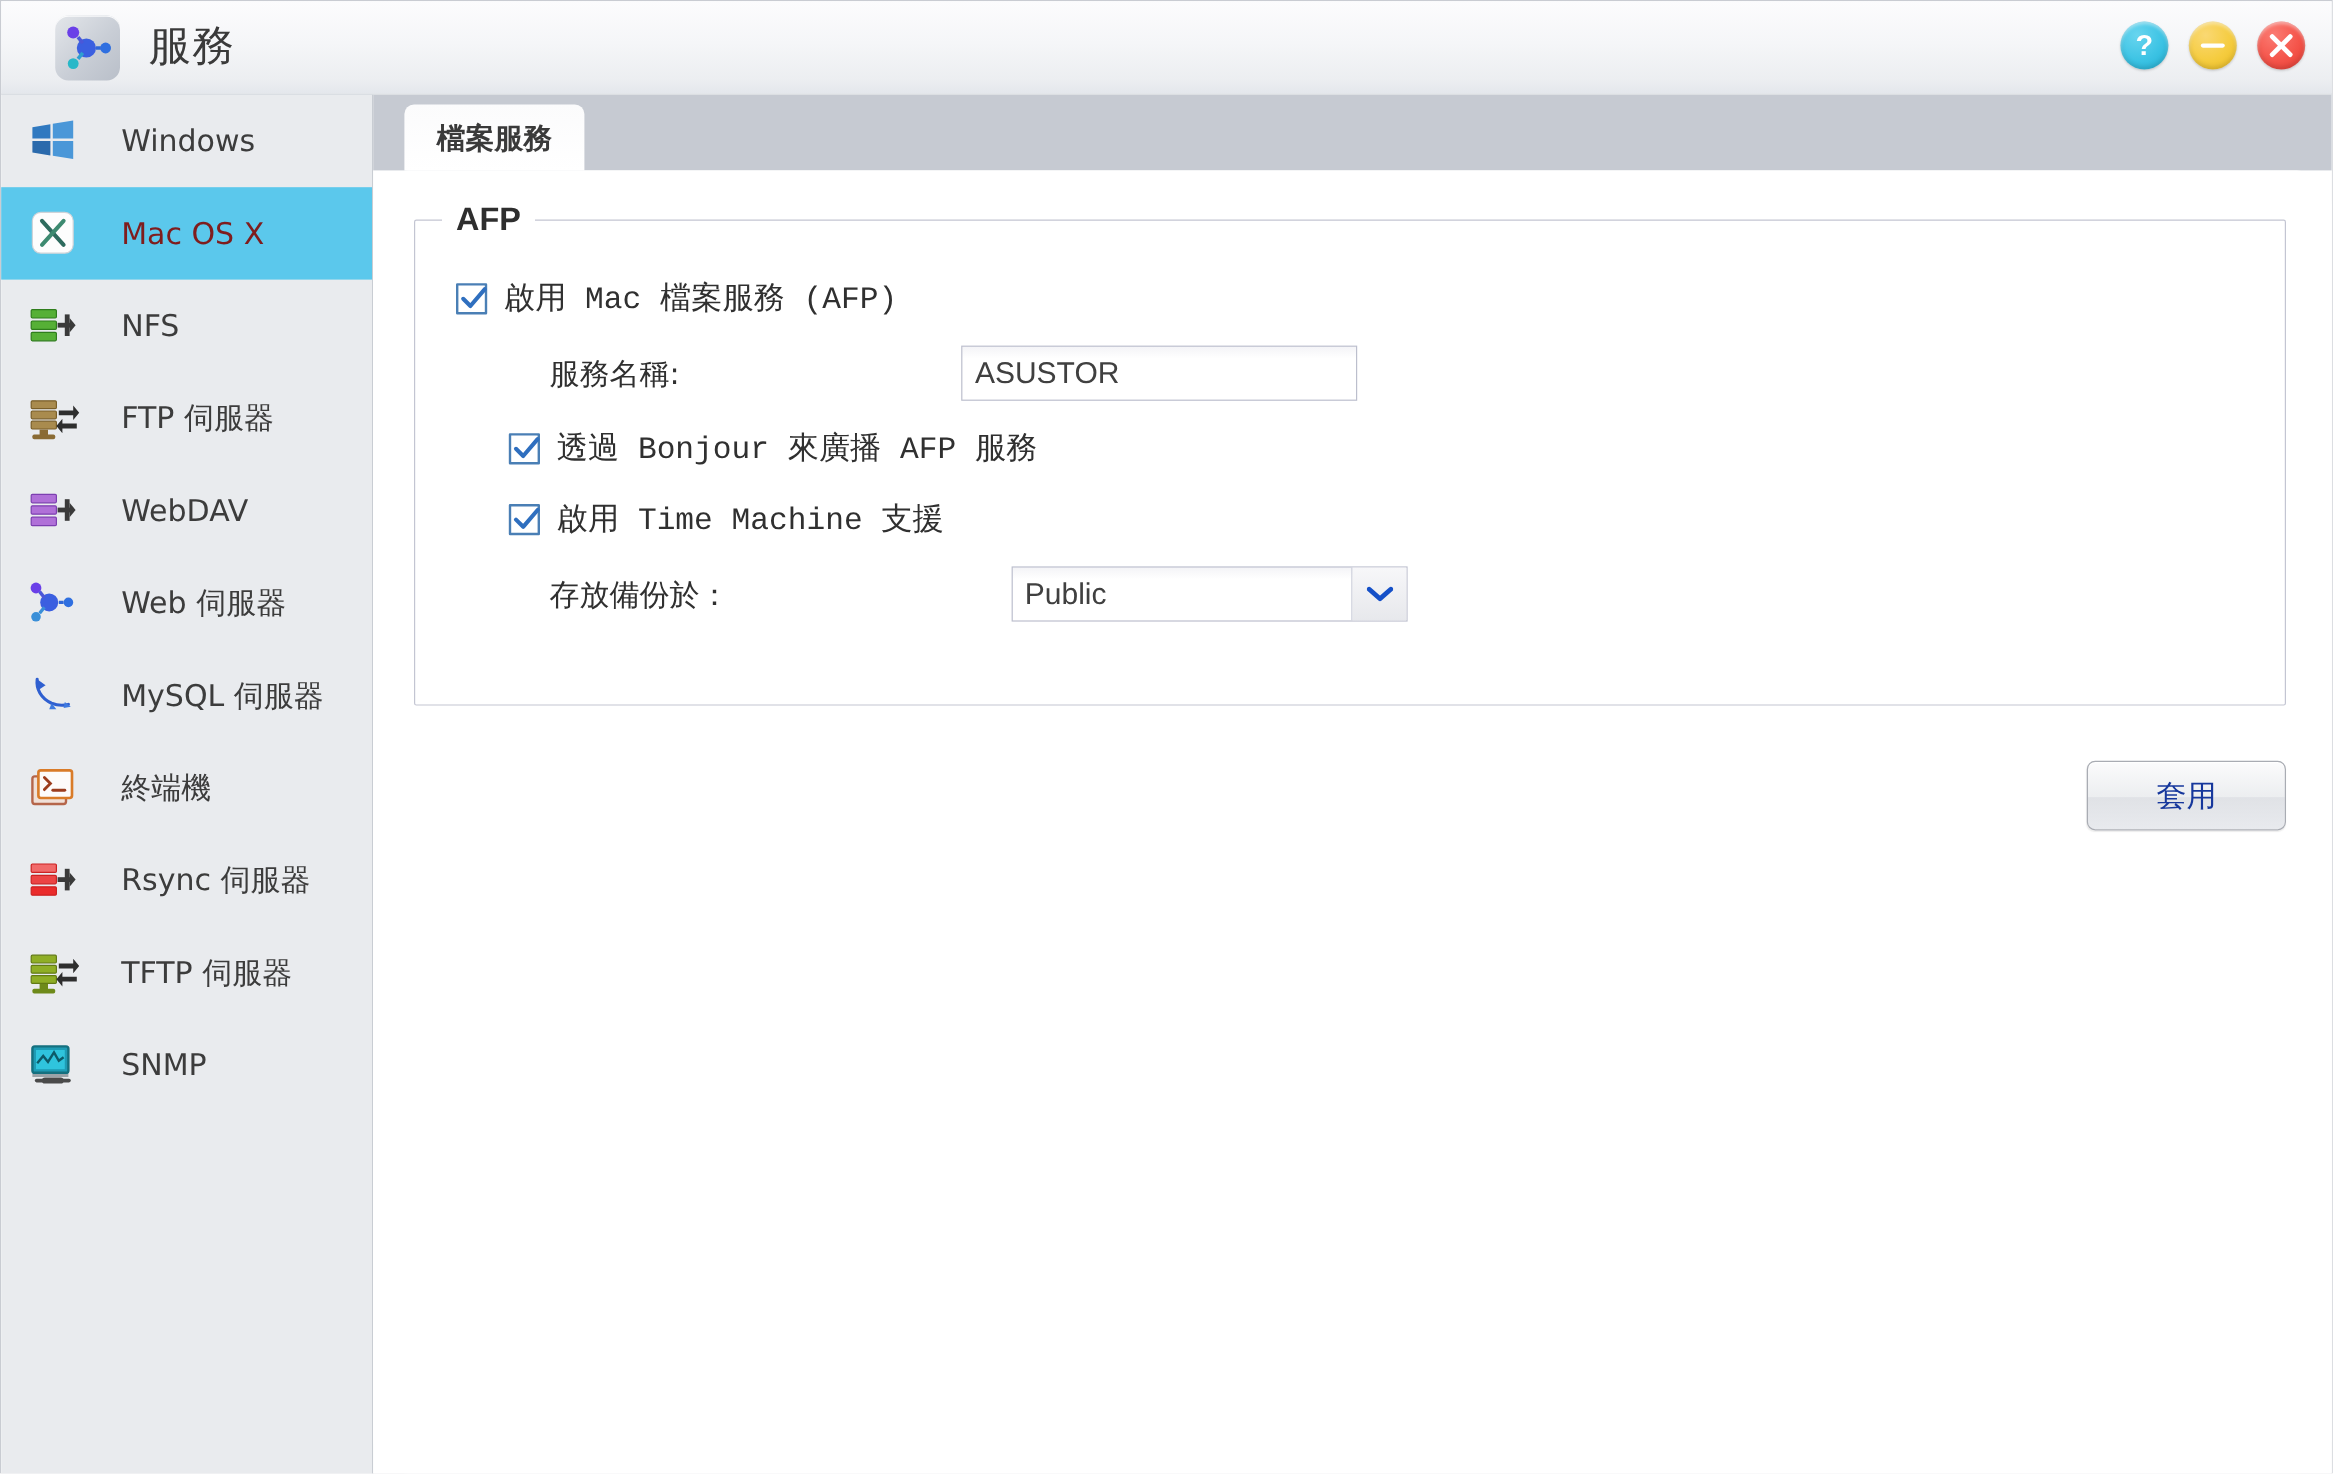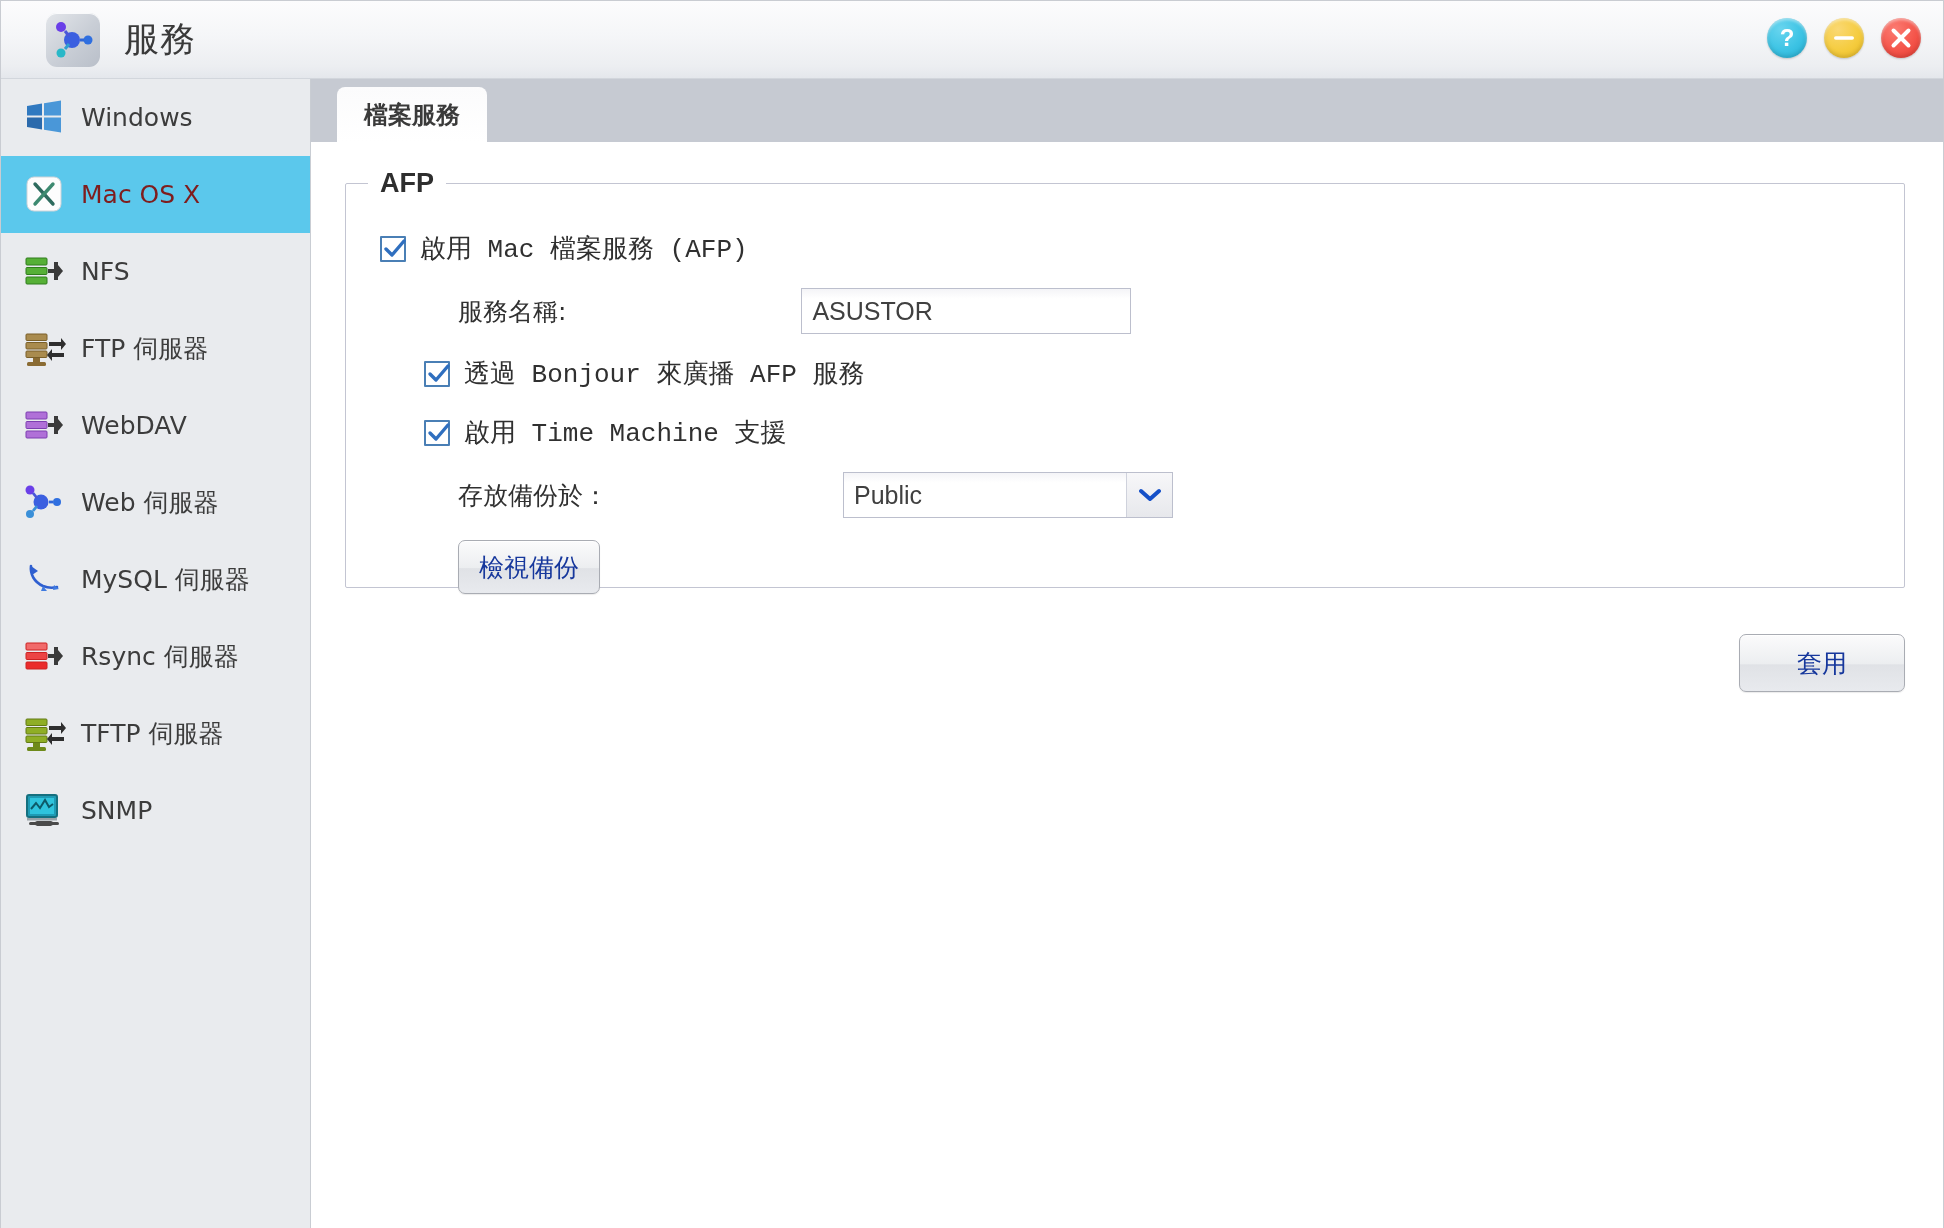--- a/index.html
+++ b/index.html
@@ -89,20 +89,21 @@
     padding-top: 0;
   }
   .side-item {
     height: 77px;
     display: flex;
     align-items: center;
     padding-left: 20px;
     box-sizing: border-box;
     cursor: pointer;
     border-bottom: 1px solid transparent;
+    gap: 20px;
   }
   .side-item.selected {
     background: #5bc8ec;
   }
   .side-item.selected .side-label { color: #7f1d1d; }
   .side-ico {
     width: 46px;
     height: 46px;
     flex: 0 0 46px;
     position: relative;
@@ -414,20 +415,31 @@
           <svg width="46" height="46" viewBox="0 0 46 46" aria-hidden="true">
             <path d="M10 10 C9 18, 13 26, 22 30 C27 32, 32 32, 36 31" fill="none" stroke="#2f5fd0" stroke-width="2.6" stroke-linecap="round"></path>
             <path d="M10 10 L17 15 L11 19 Z" fill="#2f5fd0"></path>
             <path d="M22 30 L26 35 L20 35 Z" fill="#3f7ae0"></path>
             <path d="M33 29 L38 33 L32 34 Z" fill="#3f7ae0"></path>
           </svg>
         </span>
         <span class="side-label">MySQL 伺服器</span>
       </div>
 
+      <div class="side-item">
+        <span class="side-ico">
+          <svg width="46" height="46" viewBox="0 0 46 46" aria-hidden="true">
+            <rect x="6" y="14" width="28" height="23" rx="2" fill="#f0e0d8" stroke="#b5654a" stroke-width="2"></rect>
+            <rect x="11" y="9" width="28" height="23" rx="2" fill="#fdfbfa" stroke="#d97b28" stroke-width="2.2"></rect>
+            <path d="M16 15 L21 20 L16 25" fill="none" stroke="#9c3d1e" stroke-width="2.4" stroke-linecap="round"></path>
+            <line x1="23" y1="25.5" x2="33" y2="25.5" stroke="#9c3d1e" stroke-width="2.4" stroke-linecap="round"></line>
+          </svg>
+        </span>
+        <span class="side-label">終端機</span>
+      </div>
 
       <div class="side-item">
         <span class="side-ico">
           <svg width="46" height="46" viewBox="0 0 46 46" aria-hidden="true">
             <rect x="5" y="10" width="21" height="7" rx="1" fill="#f16a6a" stroke="#cc2222" stroke-width="1"></rect>
             <rect x="5" y="19.5" width="21" height="7" rx="1" fill="#ec4444" stroke="#cc2222" stroke-width="1"></rect>
             <rect x="5" y="29" width="21" height="7" rx="1" fill="#ea2b2b" stroke="#cc2222" stroke-width="1"></rect>
             <rect x="27" y="21" width="13" height="4" fill="#3a3a3a"></rect>
             <rect x="33" y="14" width="4" height="18" fill="#3a3a3a"></rect>
             <path d="M37 17 L42 23 L37 29 Z" fill="#3a3a3a"></path>
@@ -521,23 +533,20 @@
                 <span class="selval">Public</span>
                 <span class="selarrow">
                   <svg width="22" height="14" viewBox="0 0 22 14" aria-hidden="true">
                     <path d="M2 3 L11 11 L20 3" fill="none" stroke="#1550c8" stroke-width="4" stroke-linecap="round" stroke-linejoin="round"></path>
                   </svg>
                 </span>
               </span>
             </span>
           </div>
 
-          <div class="row r6">
-            <button class="btn">檢視備份</button>
-          </div>
 
         </fieldset>
 
         <div class="apply-bar">
           <button class="btn apply">套用</button>
         </div>
 
       </div>
     </div>
   </div>

